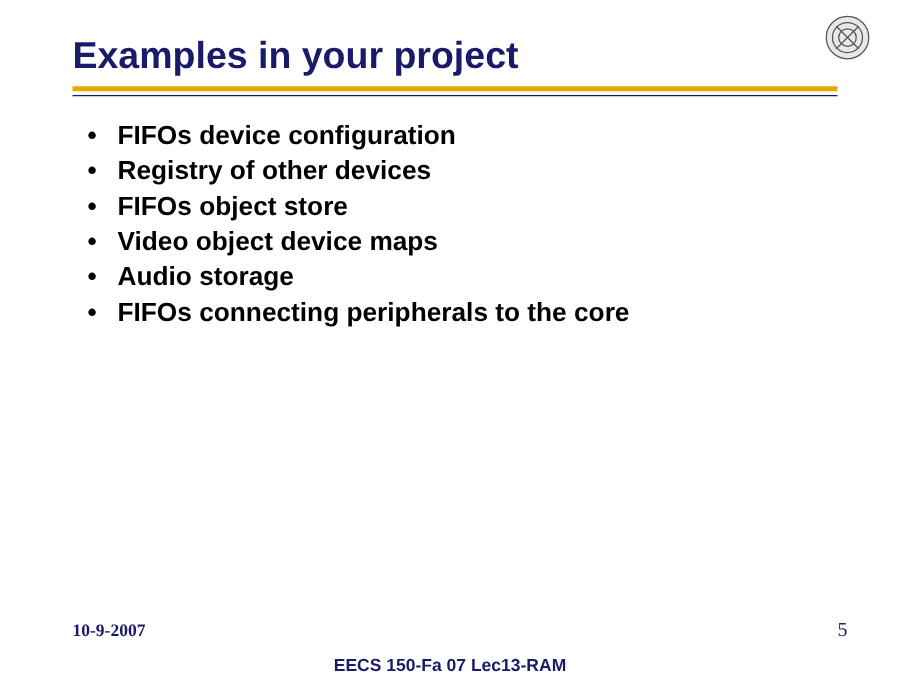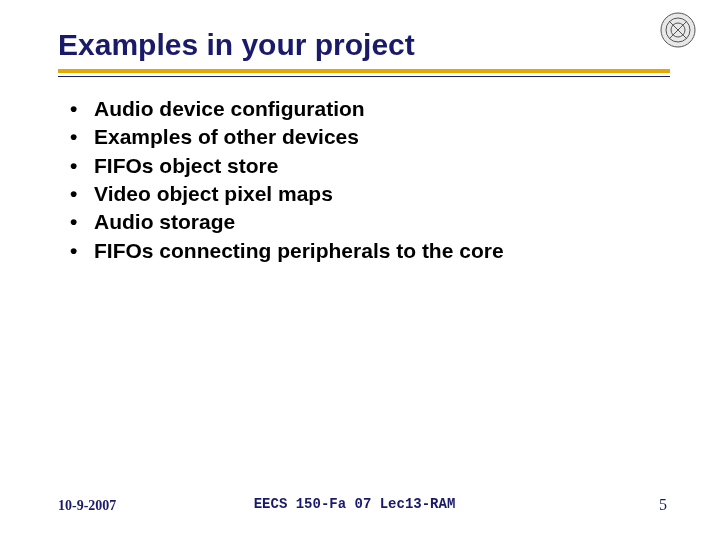--- a/index.html
+++ b/index.html
@@ -59,40 +59,41 @@
     content: "•";
     position: absolute;
     left: 0;
     top: 0;
     font-size: 21px;
     line-height: 1.35;
   }
   .footer {
     position: absolute;
     left: 0;
-    right: 11px;
+    right: 0;
     bottom: 26px;
     padding: 0 42px 0 58px;
     display: flex;
     justify-content: space-between;
     align-items: baseline;
     color: #1a1a6a;
   }
   .footer .date {
     font-family: "Times New Roman", Times, serif;
     font-size: 14px;
     font-weight: bold;
   }
   .footer .course {
-    font-family: Liberation Mono, monospace;
+    font-family: Liberation Sans, sans-serif;
     font-size: 14px;
     font-weight: bold;
     position: absolute;
     left: 50%;
     transform: translateX(-50%);
+    margin-top: 28px;
   }
   .footer .page {
     font-family: "Times New Roman", Times, serif;
     font-size: 16px;
   }
 </style>
 </head>
 <body>
 
 <div class="slide">
@@ -108,24 +109,24 @@
   </div>
 
   <h1 class="title">Examples in your project</h1>
 
   <div class="rule-wrap">
     <div class="rule-thick"></div>
     <div class="rule-thin"></div>
   </div>
 
   <ul class="bullets">
-    <li><span>Audio device configuration</span></li>
-    <li><span>Examples of other devices</span></li>
+    <li><span>FIFOs device configuration</span></li>
+    <li><span>Registry of other devices</span></li>
     <li><span>FIFOs object store</span></li>
-    <li><span>Video object pixel maps</span></li>
+    <li><span>Video object device maps</span></li>
     <li><span>Audio storage</span></li>
     <li><span>FIFOs connecting peripherals to the core</span></li>
   </ul>
 
   <div class="footer">
     <span class="date">10-9-2007</span>
     <span class="course">EECS 150-Fa 07 Lec13-RAM</span>
     <span class="page">5</span>
   </div>
 

